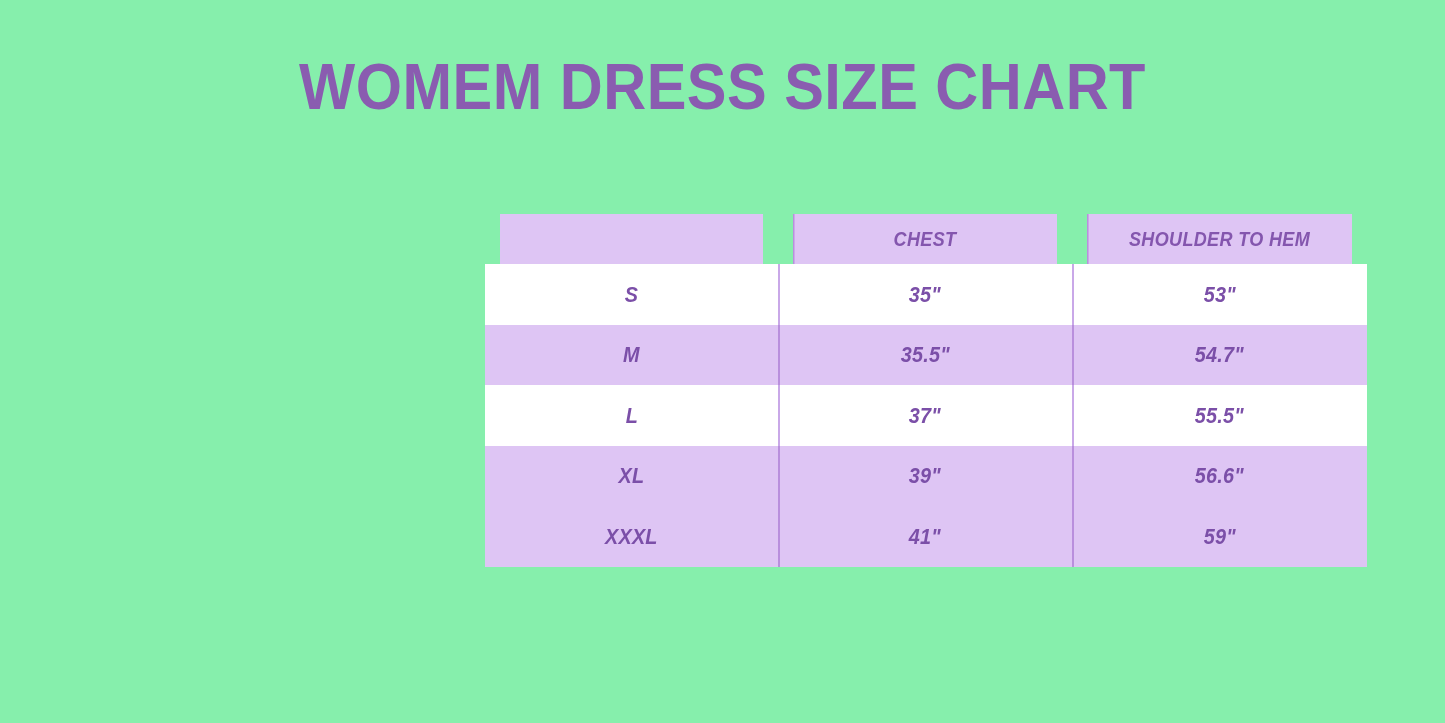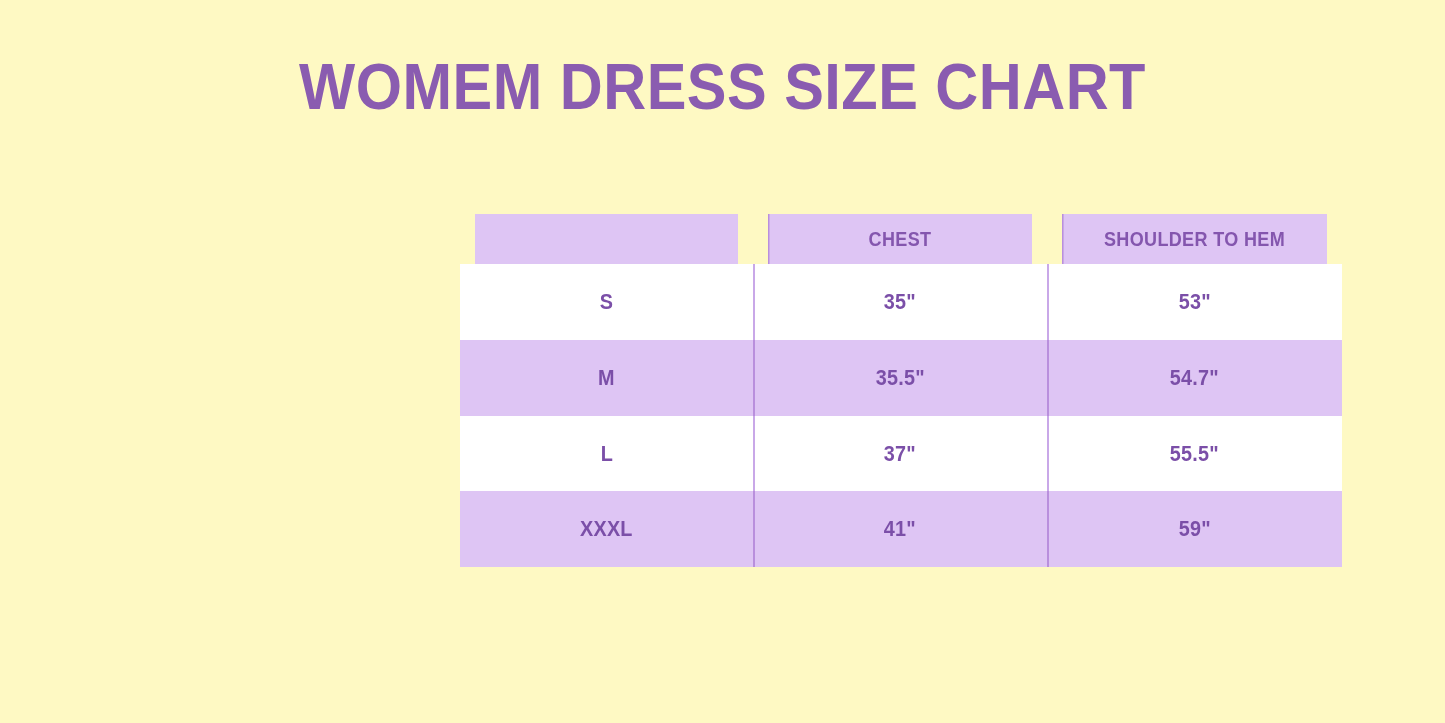--- a/index.html
+++ b/index.html
@@ -11,21 +11,21 @@
     width: 1445px;
     height: 723px;
     font-family: "Liberation Sans", sans-serif;
     overflow: hidden;
     position: relative;
   }
 
   #page {
     position: absolute;
     inset: 0;
-    background: #fef9c3;
+    background: #86efac;
   }
 
   
   #chart-title {
     position: absolute;
     left: 0;
     top: 52px;
     width: 1445px;
     text-align: center;
     color: #8a5cb0;
@@ -35,24 +35,25 @@
     line-height: 70px;
     letter-spacing: 0.5px;
     transform: scaleX(0.93);
     transform-origin: center top;
     white-space: nowrap;
   }
 
   
   #size-table-wrap {
     position: absolute;
-    left: 460px;
+    left: 485px;
     top: 214px;
     width: 882px;
     height: 410px;
+    font-style: italic;
   }
 
   table.size-table {
     width: 882px;
     height: 353px;
     border-collapse: collapse;
     table-layout: fixed;
   }
 
   table.size-table col.c-size  { width: 293px; }
@@ -161,20 +162,31 @@
             <span class="cellspan">L</span>
           </td>
           <td class="div-left">
             <span class="cellspan">37"</span>
           </td>
           <td class="div-left">
             <span class="cellspan">55.5"</span>
           </td>
         </tr>
 
+        <tr class="band">
+          <td>
+            <span class="cellspan">XL</span>
+          </td>
+          <td class="div-left">
+            <span class="cellspan">39"</span>
+          </td>
+          <td class="div-left">
+            <span class="cellspan">56.6"</span>
+          </td>
+        </tr>
 
 
         <tr class="band">
           <td>
             <span class="cellspan">XXXL</span>
           </td>
           <td class="div-left">
             <span class="cellspan">41"</span>
           </td>
           <td class="div-left">

